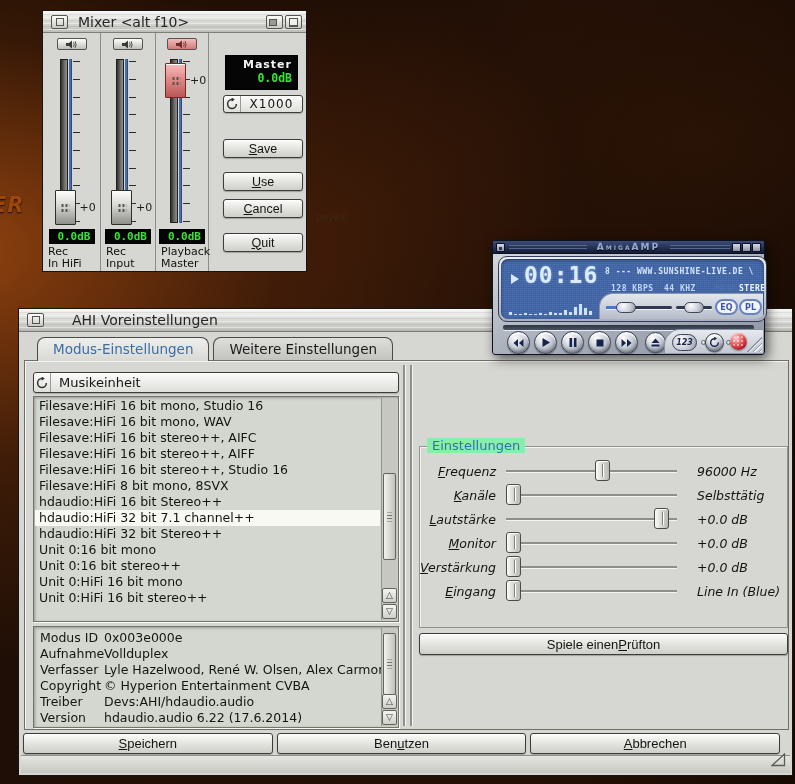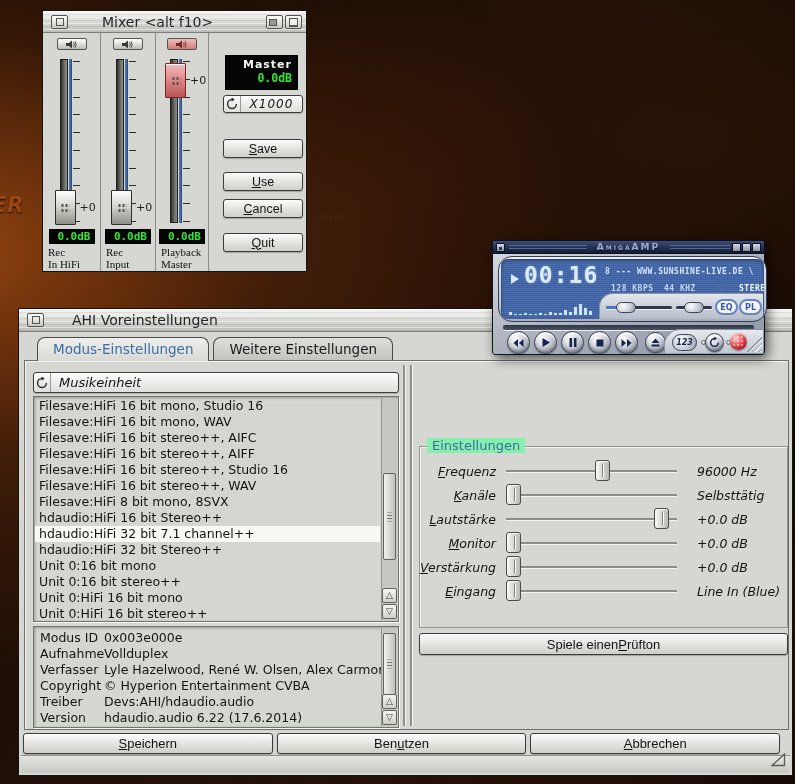--- a/index.html
+++ b/index.html
@@ -67,26 +67,26 @@
   .vknob .grip { position:absolute; left:50%; top:50%; transform:translate(-50%,-50%); width:9px; height:10px;
     background-image:radial-gradient(#55554f 1px, transparent 1.2px); background-size:4px 5px; }
   .vknob.red { background:linear-gradient(180deg,#f6bcbc,#e08a8a 45%,#b85656); border-color:#7d2424; }
   .knob-low { top:133px; } .knob-high { top:6px; }
   .voffset { position:absolute; left:26px; font-size:11px; color:#1d1d1d; white-space:nowrap; }
   .voffset.low { top:144px; } .voffset.high { top:17px; }
   .lcd { background:#050505; border:1px solid #000; color:#35e535;
     font-family:"DejaVu Sans Mono","Liberation Mono",monospace; font-weight:bold; }
   .chan-lcd { position:absolute; bottom:27px; left:50%; transform:translateX(-50%); width:46px; height:15px;
     font-size:11px; line-height:13px; text-align:right; padding-right:3px; }
-  .chan-label { position:absolute; bottom:1px; left:5px; font-size:11px; line-height:12px; color:#111;font-family:Liberation Serif, serif; }
+  .chan-label { position:absolute; bottom:1px; left:5px; font-size:11px; line-height:12px; color:#111; }
   .master-lcd { position:absolute; left:16px; top:22px; width:73px; height:35px; padding:2px 5px 0 0; text-align:right; }
   .master-lcd .mlabel { color:#f4f4f4; font-size:11px; letter-spacing:1px; font-weight:bold; font-family:"DejaVu Sans","Liberation Sans",sans-serif; }
   .master-lcd .mvalue { font-size:11.5px; }
   .cyclebtn { position:absolute; display:flex; align-items:stretch; border:1px solid #3c3c38; border-radius:3px;
-    background:linear-gradient(#fcfcfb,#dededa); box-shadow:inset 0 1px 0 #fff, 0 1px 1px rgba(0,0,0,.2);font-style:italic; }
+    background:linear-gradient(#fcfcfb,#dededa); box-shadow:inset 0 1px 0 #fff, 0 1px 1px rgba(0,0,0,.2); }
   .cyc-ico { width:17px; display:flex; align-items:center; justify-content:center; border-right:1px solid #9a9a94; }
   .cyc-label { flex:1; display:flex; align-items:center; justify-content:center; font-size:12px; color:#141414; letter-spacing:1px; }
   .mx-x1000 { left:14px; top:62px; width:80px; height:18px; }
   .mbtn { position:absolute; left:14px; width:80px; height:19px; }
   .mb-save { top:106px; } .mb-use { top:139px; } .mb-cancel { top:166px; } .mb-quit { top:200px; }
 
   
   .ahi { left:18px; top:308px; width:775px; height:468px; }
   .ahi .titlebar { height:23px; }
   .tabs { position:absolute; top:28px; left:12px; display:flex; z-index:3;margin-left:6px; }
@@ -143,21 +143,21 @@
     background:linear-gradient(#3c4c78,#131c36); display:flex; align-items:center; justify-content:center; }
   .amp-title .atitle { font-size:9px; font-weight:bold; letter-spacing:2px; font-variant:small-caps;
     color:#97a8d2; text-shadow:0 1px 0 #000, 0 -1px 0 #52628c; position:relative; z-index:1; }
   .amp-stripe { position:absolute; top:4px; height:6px;
     background:repeating-linear-gradient(180deg,#60719c 0 1px, rgba(0,0,0,0) 1px 3px); opacity:.85; }
   .stripe-l { left:16px; width:78px; } .stripe-r { right:34px; width:60px; }
   .amp-gad { position:absolute; width:9px; height:9px; top:2px; border:1px solid #0a101e; border-radius:1px;
     background:linear-gradient(#d4d9e2,#8b93a4); }
   .amp-gad-menu { left:3px; } .amp-gad-menu::after { content:""; position:absolute; left:2px; top:3px; width:3px; height:3px; background:#2a3450; }
   .ag1 { right:23px; } .ag2 { right:13px; } .ag3 { right:3px; }
-  .screen-frame { position:absolute; left:5px; top:15px; width:269px; height:66px; border-radius:14px;
+  .screen-frame { position:absolute; left:5px; top:15px; width:269px; height:66px; border-radius:9px;
     background:linear-gradient(#eceef2,#a9afbc); border:1px solid #333e58; padding:2px; }
   .screen { position:relative; width:100%; height:100%; border-radius:7px; overflow:hidden; background:#3f64a8;
     box-shadow:inset 0 1px 3px rgba(0,0,0,.5); }
   .screen::before { content:""; position:absolute; inset:0; pointer-events:none;
     background:repeating-linear-gradient(0deg, rgba(255,255,255,.07) 0 1px, rgba(0,0,0,0) 1px 2px),
                repeating-linear-gradient(90deg, rgba(0,0,0,.06) 0 1px, rgba(0,0,0,0) 1px 2px); }
   .lcdtext { font-family:"DejaVu Sans Mono","Liberation Mono",monospace; font-weight:bold; color:#d3e5fe; }
   .amp-play { position:absolute; left:10px; top:15px; width:0; height:0;
     border-left:8px solid #d9eaff; border-top:5px solid transparent; border-bottom:5px solid transparent; }
   .amp-time { position:absolute; left:23px; top:3px; font-size:23px; letter-spacing:1px; color:#dcecff;
@@ -236,21 +236,20 @@
     <span class="cyc-label">Musikeinheit</span>
   </div>
 
   <div class="inset-box mode-list" id="mode-list">
 
   <div class="mode-row">Filesave:HiFi 16 bit mono, Studio 16</div>
       <div class="mode-row">Filesave:HiFi 16 bit mono, WAV</div>
       <div class="mode-row">Filesave:HiFi 16 bit stereo++, AIFC</div>
       <div class="mode-row">Filesave:HiFi 16 bit stereo++, AIFF</div>
       <div class="mode-row">Filesave:HiFi 16 bit stereo++, Studio 16</div>
-      <div class="mode-row">Filesave:HiFi 16 bit stereo++, WAV</div>
       <div class="mode-row">Filesave:HiFi 8 bit mono, 8SVX</div>
       <div class="mode-row">hdaudio:HiFi 16 bit Stereo++</div>
       <div class="mode-row selected">hdaudio:HiFi 32 bit 7.1 channel++</div>
       <div class="mode-row">hdaudio:HiFi 32 bit Stereo++</div>
       <div class="mode-row">Unit 0:16 bit mono</div>
       <div class="mode-row">Unit 0:16 bit stereo++</div>
       <div class="mode-row">Unit 0:HiFi 16 bit mono</div>
       <div class="mode-row">Unit 0:HiFi 16 bit stereo++</div>
       <div class="vsb">
       <div class="vsb-thumb" style="top:75px; height:87px;"></div>
@@ -364,21 +363,21 @@
       <svg width="15" height="14">
           <polygon points="13.5,1 13.5,12.5 1,12.5" fill="none" stroke="#5c5c56" stroke-width="1.3"></polygon>
         </svg>
     </span>
   </div>
 </div>
 
 <div class="window mixer">
   <div class="titlebar">
     <div class="gad gad-close"></div>
-    <span class="title" style="margin-left:24px;">Mixer &lt;alt f10&gt;</span>
+    <span class="title" style="margin-left:0;">Mixer &lt;alt f10&gt;</span>
     <span class="tb-right">
       <div class="gad gad-iconify"></div>
       <div class="gad gad-depth"></div>
     </span>
   </div>
   <div class="mixer-body">
 
     <div class="mcol c1">
       <div class="mutebtn">
         <svg width="12" height="9" viewBox="0 0 12 9">

